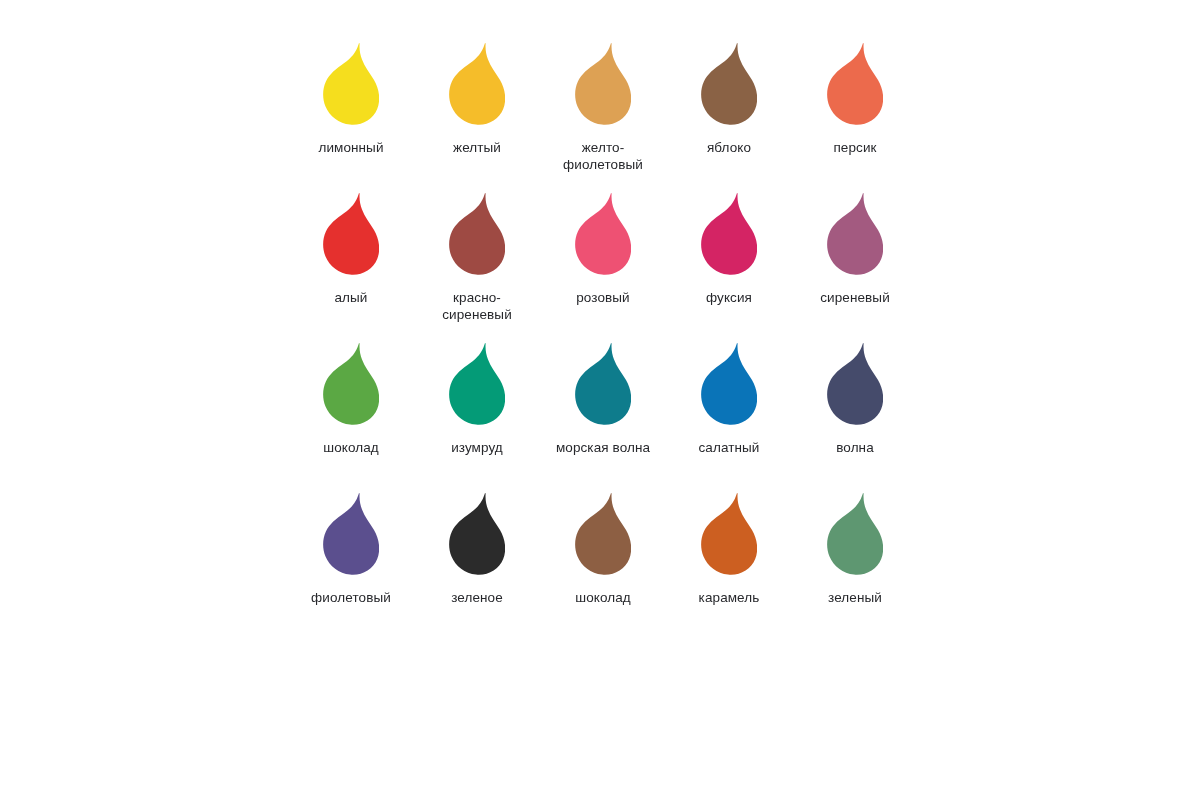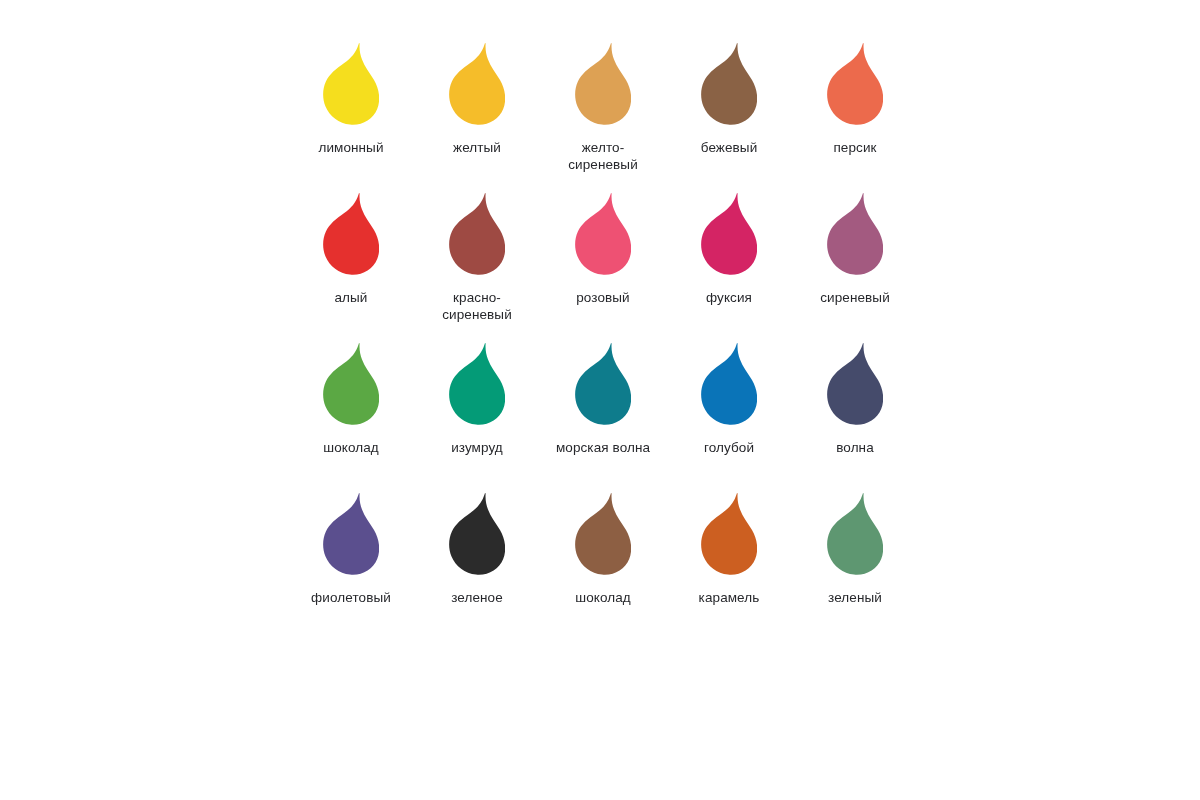--- a/index.html
+++ b/index.html
@@ -108,38 +108,38 @@
                  C -0.6 47.2 -0.8 56.4 2.4 64.2
                  C 6.4 74.2 16.2 81.4 27.0 82.6
                  C 38.6 83.9 50.0 77.6 54.2 67.0
                  C 58.0 57.4 56.0 46.4 51.0 38.0
                  C 46.6 30.6 41.6 24.4 39.0 17.4
                  C 37.2 12.6 36.2 7.4 36.6 2.0
                  C 36.6 0.9 36.0 0.6 35.6 2.2 Z" fill="#DDA154"></path>
       </svg>
     </span>
     <span class="swatch-label">желто-
-сиреневый</span>
+фиолетовый</span>
   </div>
       <div class="swatch">
     <span class="drop-wrap" title="бежевый">
       <svg viewBox="0 0 56 86" xmlns="http://www.w3.org/2000/svg" aria-hidden="true">
         <path class="drop-path" d="M35.6 2.2
                  C 33.0 10.6 28.2 16.0 21.2 21.0
                  C 13.0 26.8 6.4 32.0 2.9 39.6
                  C -0.6 47.2 -0.8 56.4 2.4 64.2
                  C 6.4 74.2 16.2 81.4 27.0 82.6
                  C 38.6 83.9 50.0 77.6 54.2 67.0
                  C 58.0 57.4 56.0 46.4 51.0 38.0
                  C 46.6 30.6 41.6 24.4 39.0 17.4
                  C 37.2 12.6 36.2 7.4 36.6 2.0
                  C 36.6 0.9 36.0 0.6 35.6 2.2 Z" fill="#8A6245"></path>
       </svg>
     </span>
-    <span class="swatch-label">бежевый</span>
+    <span class="swatch-label">яблоко</span>
   </div>
       <div class="swatch">
     <span class="drop-wrap" title="персик">
       <svg viewBox="0 0 56 86" xmlns="http://www.w3.org/2000/svg" aria-hidden="true">
         <path class="drop-path" d="M35.6 2.2
                  C 33.0 10.6 28.2 16.0 21.2 21.0
                  C 13.0 26.8 6.4 32.0 2.9 39.6
                  C -0.6 47.2 -0.8 56.4 2.4 64.2
                  C 6.4 74.2 16.2 81.4 27.0 82.6
                  C 38.6 83.9 50.0 77.6 54.2 67.0
@@ -300,21 +300,21 @@
                  C 13.0 26.8 6.4 32.0 2.9 39.6
                  C -0.6 47.2 -0.8 56.4 2.4 64.2
                  C 6.4 74.2 16.2 81.4 27.0 82.6
                  C 38.6 83.9 50.0 77.6 54.2 67.0
                  C 58.0 57.4 56.0 46.4 51.0 38.0
                  C 46.6 30.6 41.6 24.4 39.0 17.4
                  C 37.2 12.6 36.2 7.4 36.6 2.0
                  C 36.6 0.9 36.0 0.6 35.6 2.2 Z" fill="#0A74B8"></path>
       </svg>
     </span>
-    <span class="swatch-label">голубой</span>
+    <span class="swatch-label">салатный</span>
   </div>
       <div class="swatch">
     <span class="drop-wrap" title="синий">
       <svg viewBox="0 0 56 86" xmlns="http://www.w3.org/2000/svg" aria-hidden="true">
         <path class="drop-path" d="M35.6 2.2
                  C 33.0 10.6 28.2 16.0 21.2 21.0
                  C 13.0 26.8 6.4 32.0 2.9 39.6
                  C -0.6 47.2 -0.8 56.4 2.4 64.2
                  C 6.4 74.2 16.2 81.4 27.0 82.6
                  C 38.6 83.9 50.0 77.6 54.2 67.0

